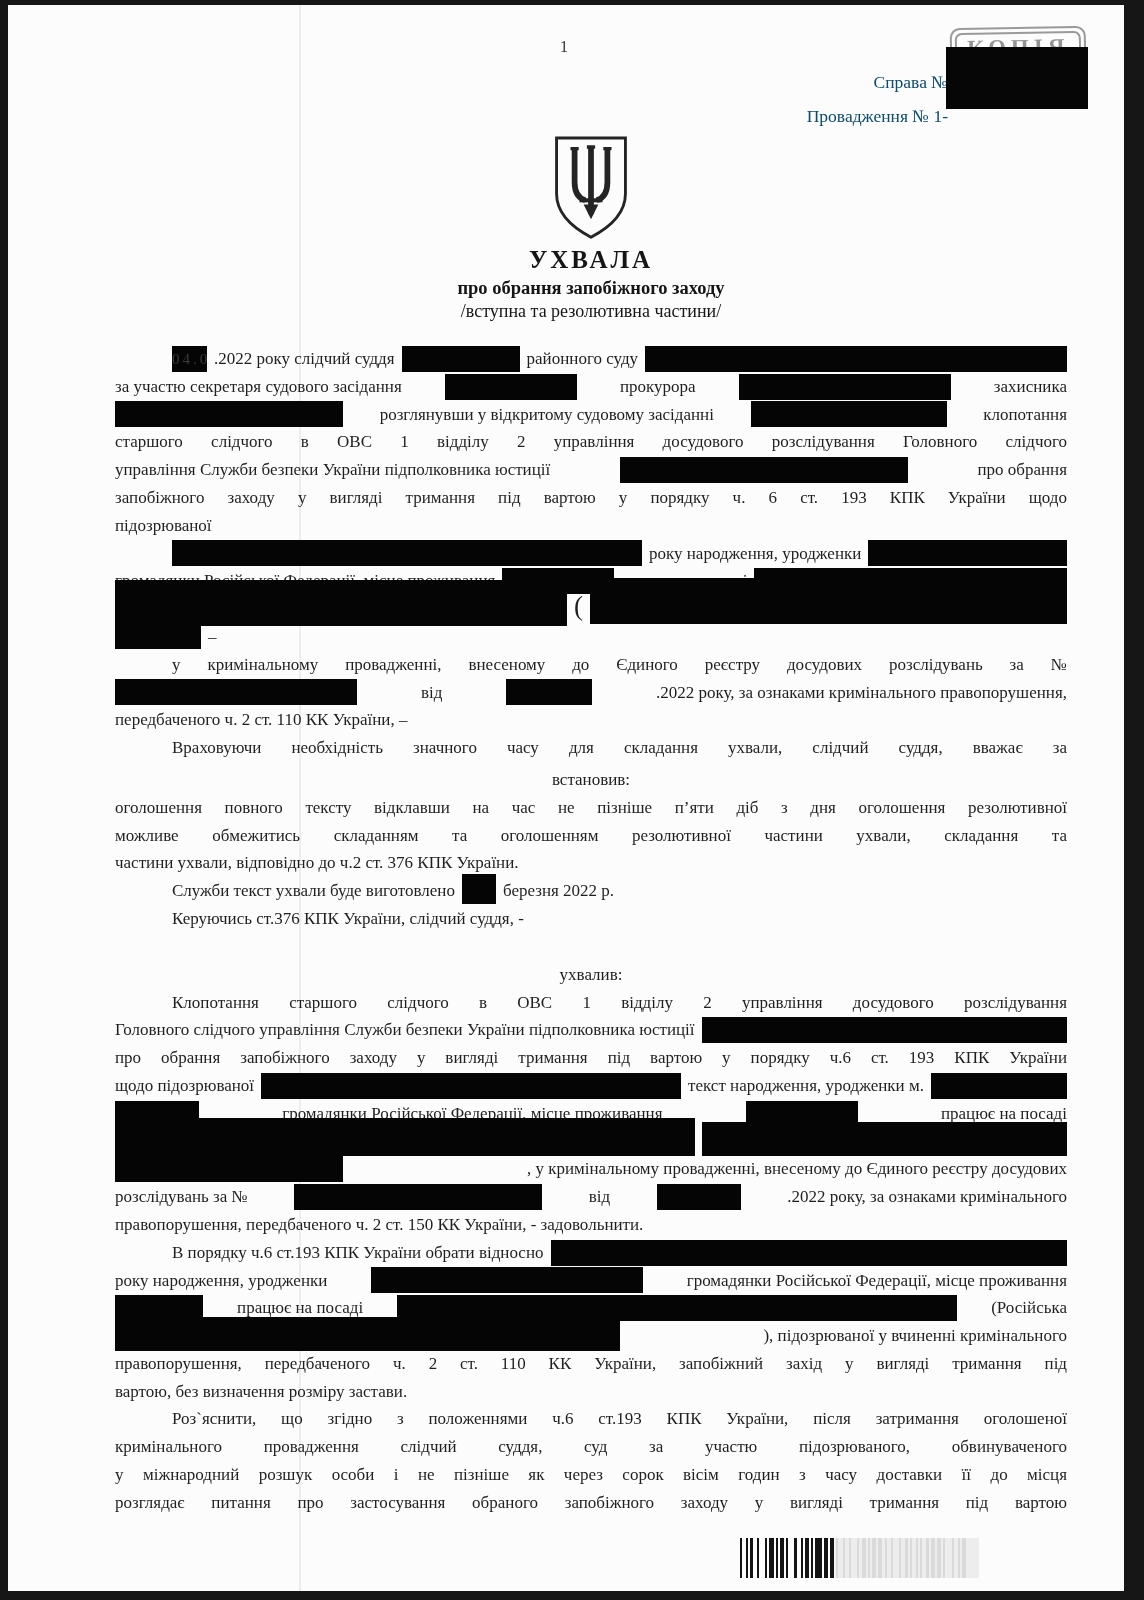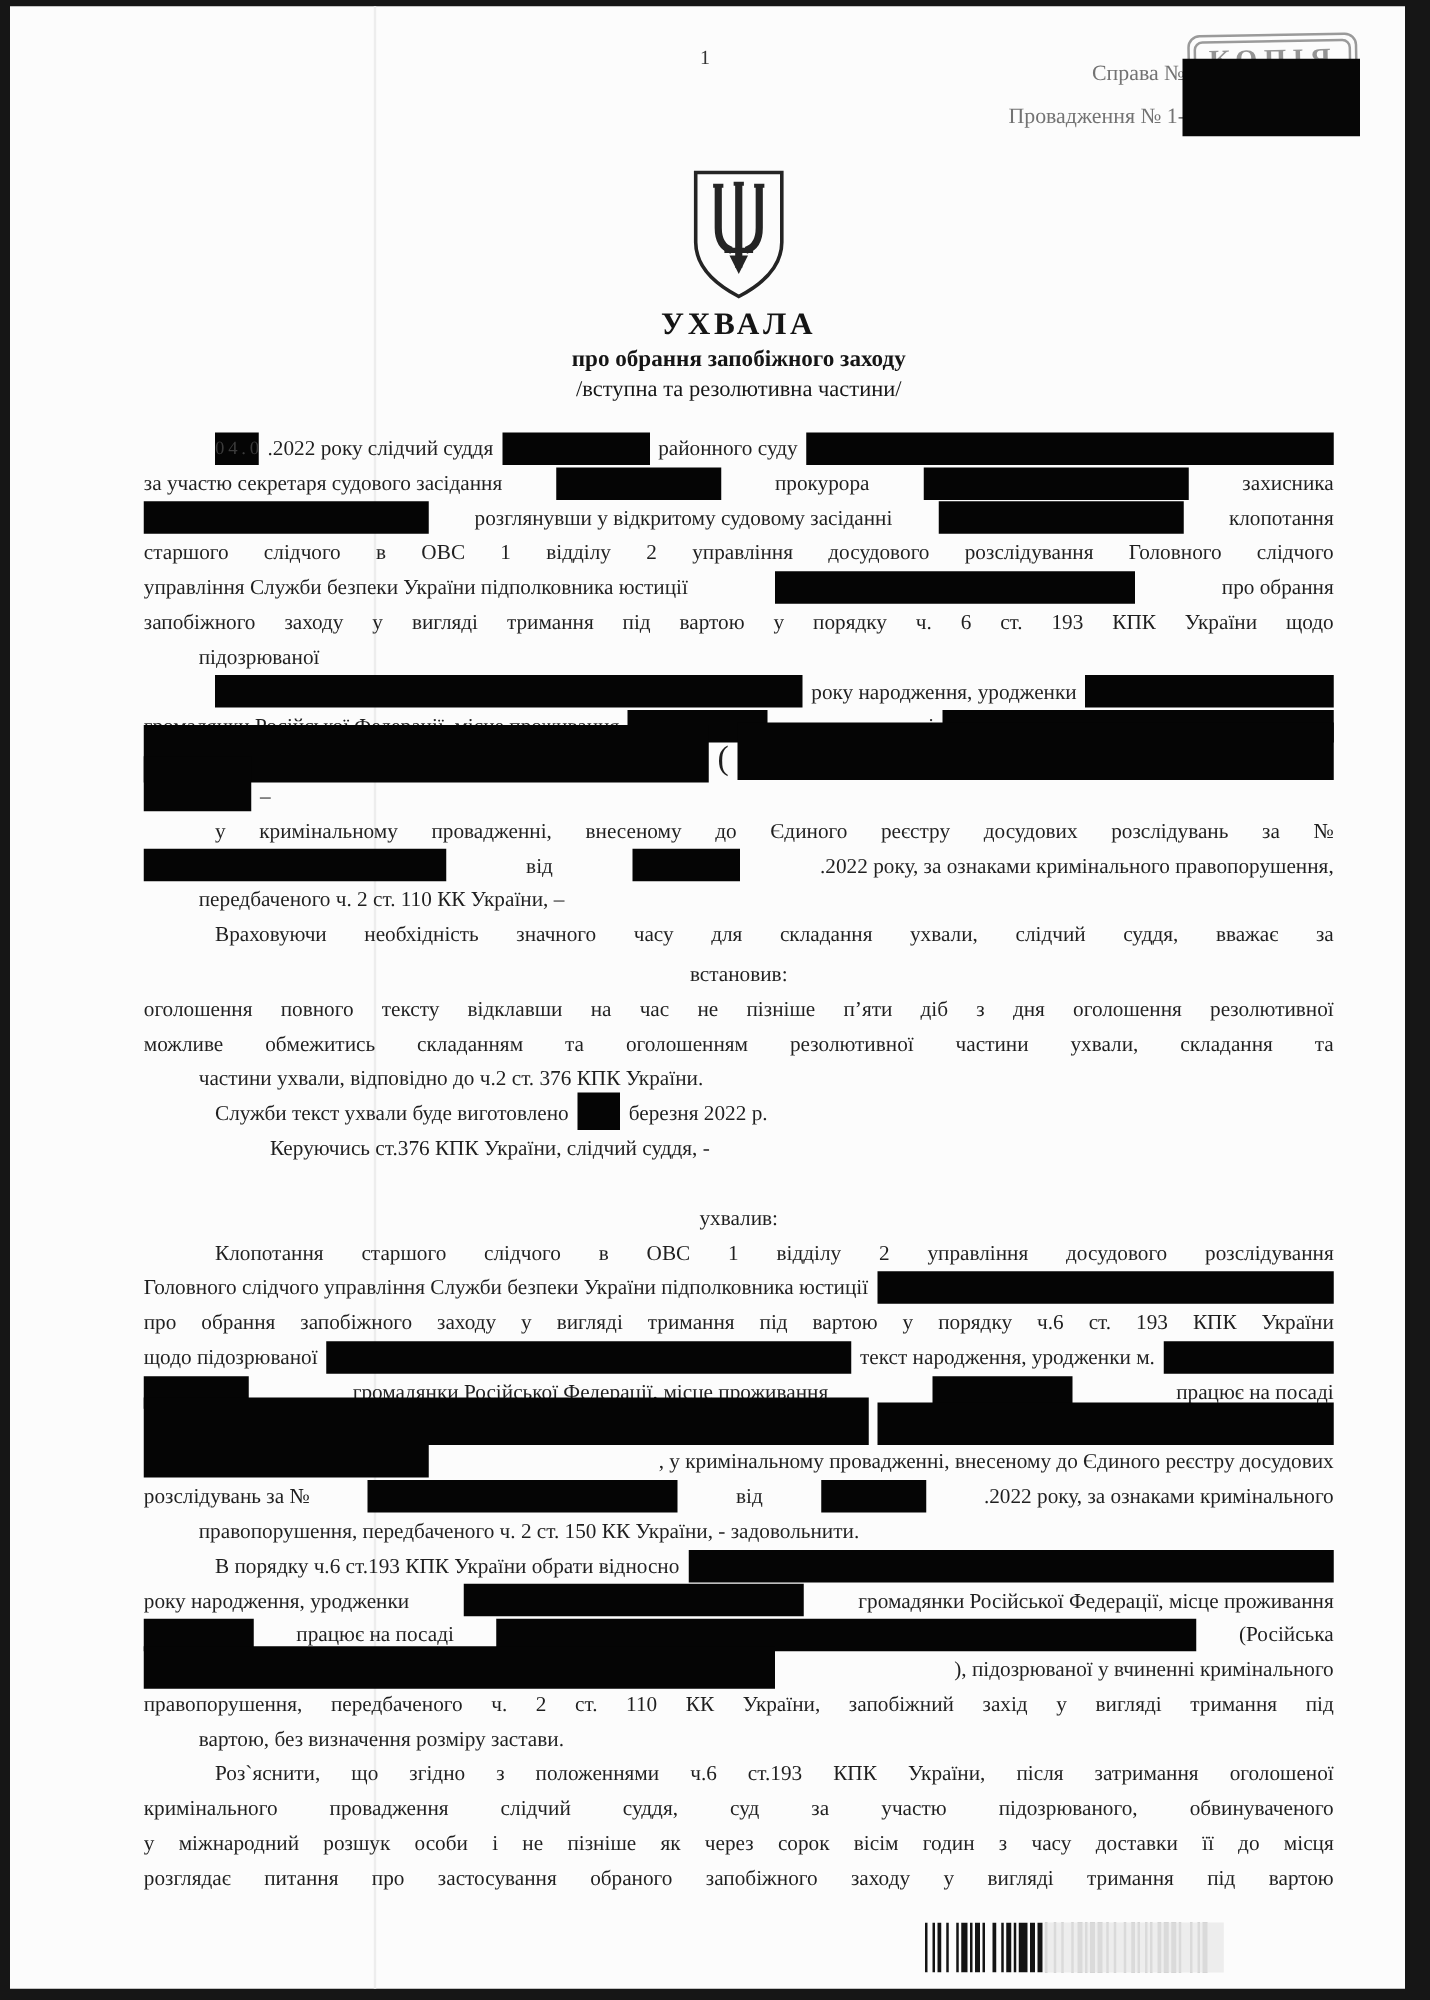--- a/index.html
+++ b/index.html
@@ -9,21 +9,21 @@
     font-family:"Liberation Serif","DejaVu Serif",serif;
     overflow:hidden;
   }
   .page{
     position:absolute;left:8px;top:5px;right:20px;bottom:9px;
     background:#fcfcfc;color:#202020;
   }
   .scanline{position:absolute;top:0;bottom:0;width:2px;background:#ededed;}
   
   .pagenum{position:absolute;font-size:16px;color:#333;}
-  .hdr-row{position:absolute;font-size:17.5px;white-space:nowrap;color:#737373;}
+  .hdr-row{position:absolute;font-size:17.5px;white-space:nowrap;color:#0c4a6e;margin-top:24px;}
   .hdr-redact{position:absolute;background:#060606;}
   .stamp{
     position:absolute;border:2px solid #9a9a9a;border-radius:10px;padding:3px;
     transform:rotate(-1deg);background:#fcfcfc;
   }
   .stamp-inner{
     border:2px solid #9a9a9a;border-radius:7px;padding:1px 10px;
     font-weight:bold;font-size:23px;letter-spacing:5px;color:#949494;
     font-family:"Liberation Serif",serif;
   }
@@ -31,21 +31,21 @@
   .emblem-wrap{position:absolute;left:107px;right:57px;top:127px;text-align:center;}
   .title-block{position:absolute;left:107px;right:57px;top:241px;text-align:center;color:#151515;}
   .title-main{font-size:25px;font-weight:bold;letter-spacing:3px;}
   .title-sub{font-size:18.5px;font-weight:bold;margin-top:4px;}
   .title-sub2{font-size:18px;margin-top:2px;}
   
   .doc-body{position:absolute;left:107px;right:57px;top:340px;font-size:17px;color:#1f1f1f;}
   .line{height:27.8px;line-height:27.8px;display:flex;align-items:center;gap:7px;white-space:nowrap;}
   .line.between{justify-content:space-between;}
   .line.block{display:block;text-align:justify;text-align-last:justify;white-space:normal;}
-  .line.left{display:block;text-align:left;white-space:normal;margin-left:44px;}
+  .line.left{display:block;text-align:left;white-space:normal;}
   .line.center{display:block;text-align:center;white-space:normal;}
   .line.ind{padding-left:57px;}
   .line.block.ind{padding-left:0;text-indent:57px;}
   .redact{background:#050505;height:26px;display:inline-block;flex-shrink:0;}
   .redact.grow{flex-grow:1;}
   .redact.lbl{color:#3c3c3c;font-size:15px;letter-spacing:3px;text-align:center;line-height:27px;overflow:hidden;}
   .t{display:inline-block;}
   .paren{font-size:27px;transform:translateY(-2px);}
   
   .barcode{position:absolute;left:732px;top:1533px;width:352px;height:40px;display:flex;align-items:stretch;overflow:hidden;}

